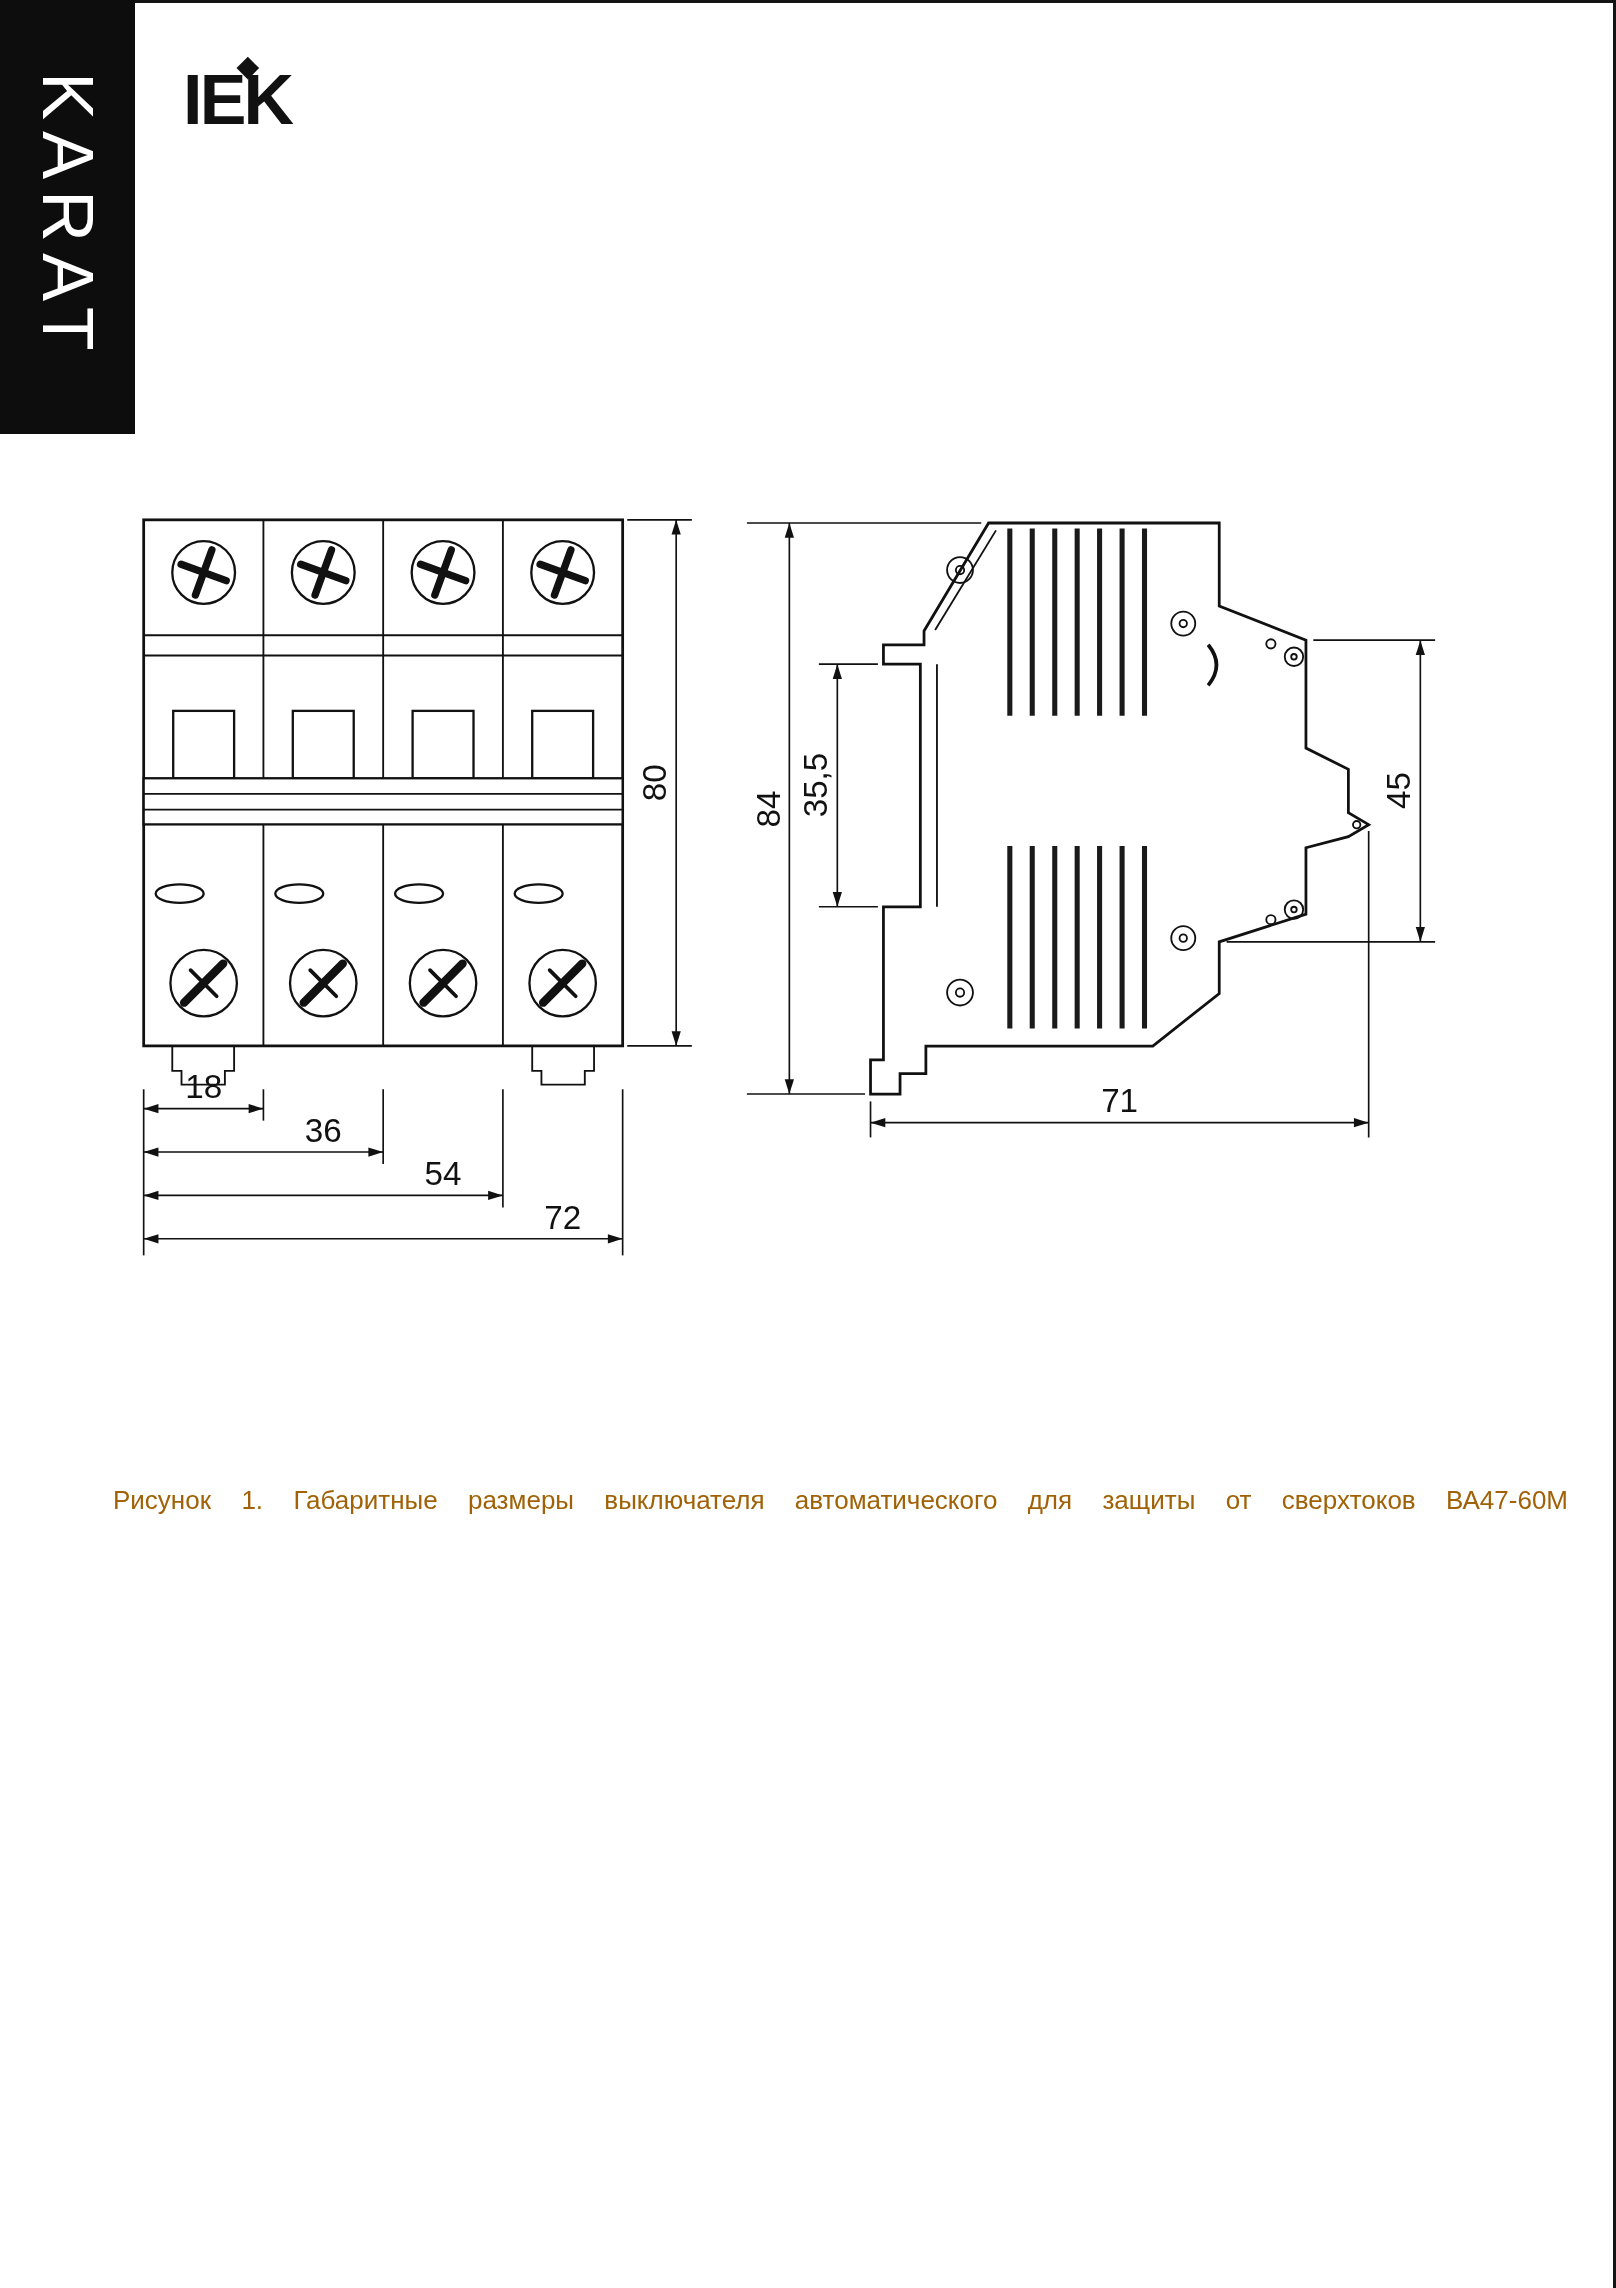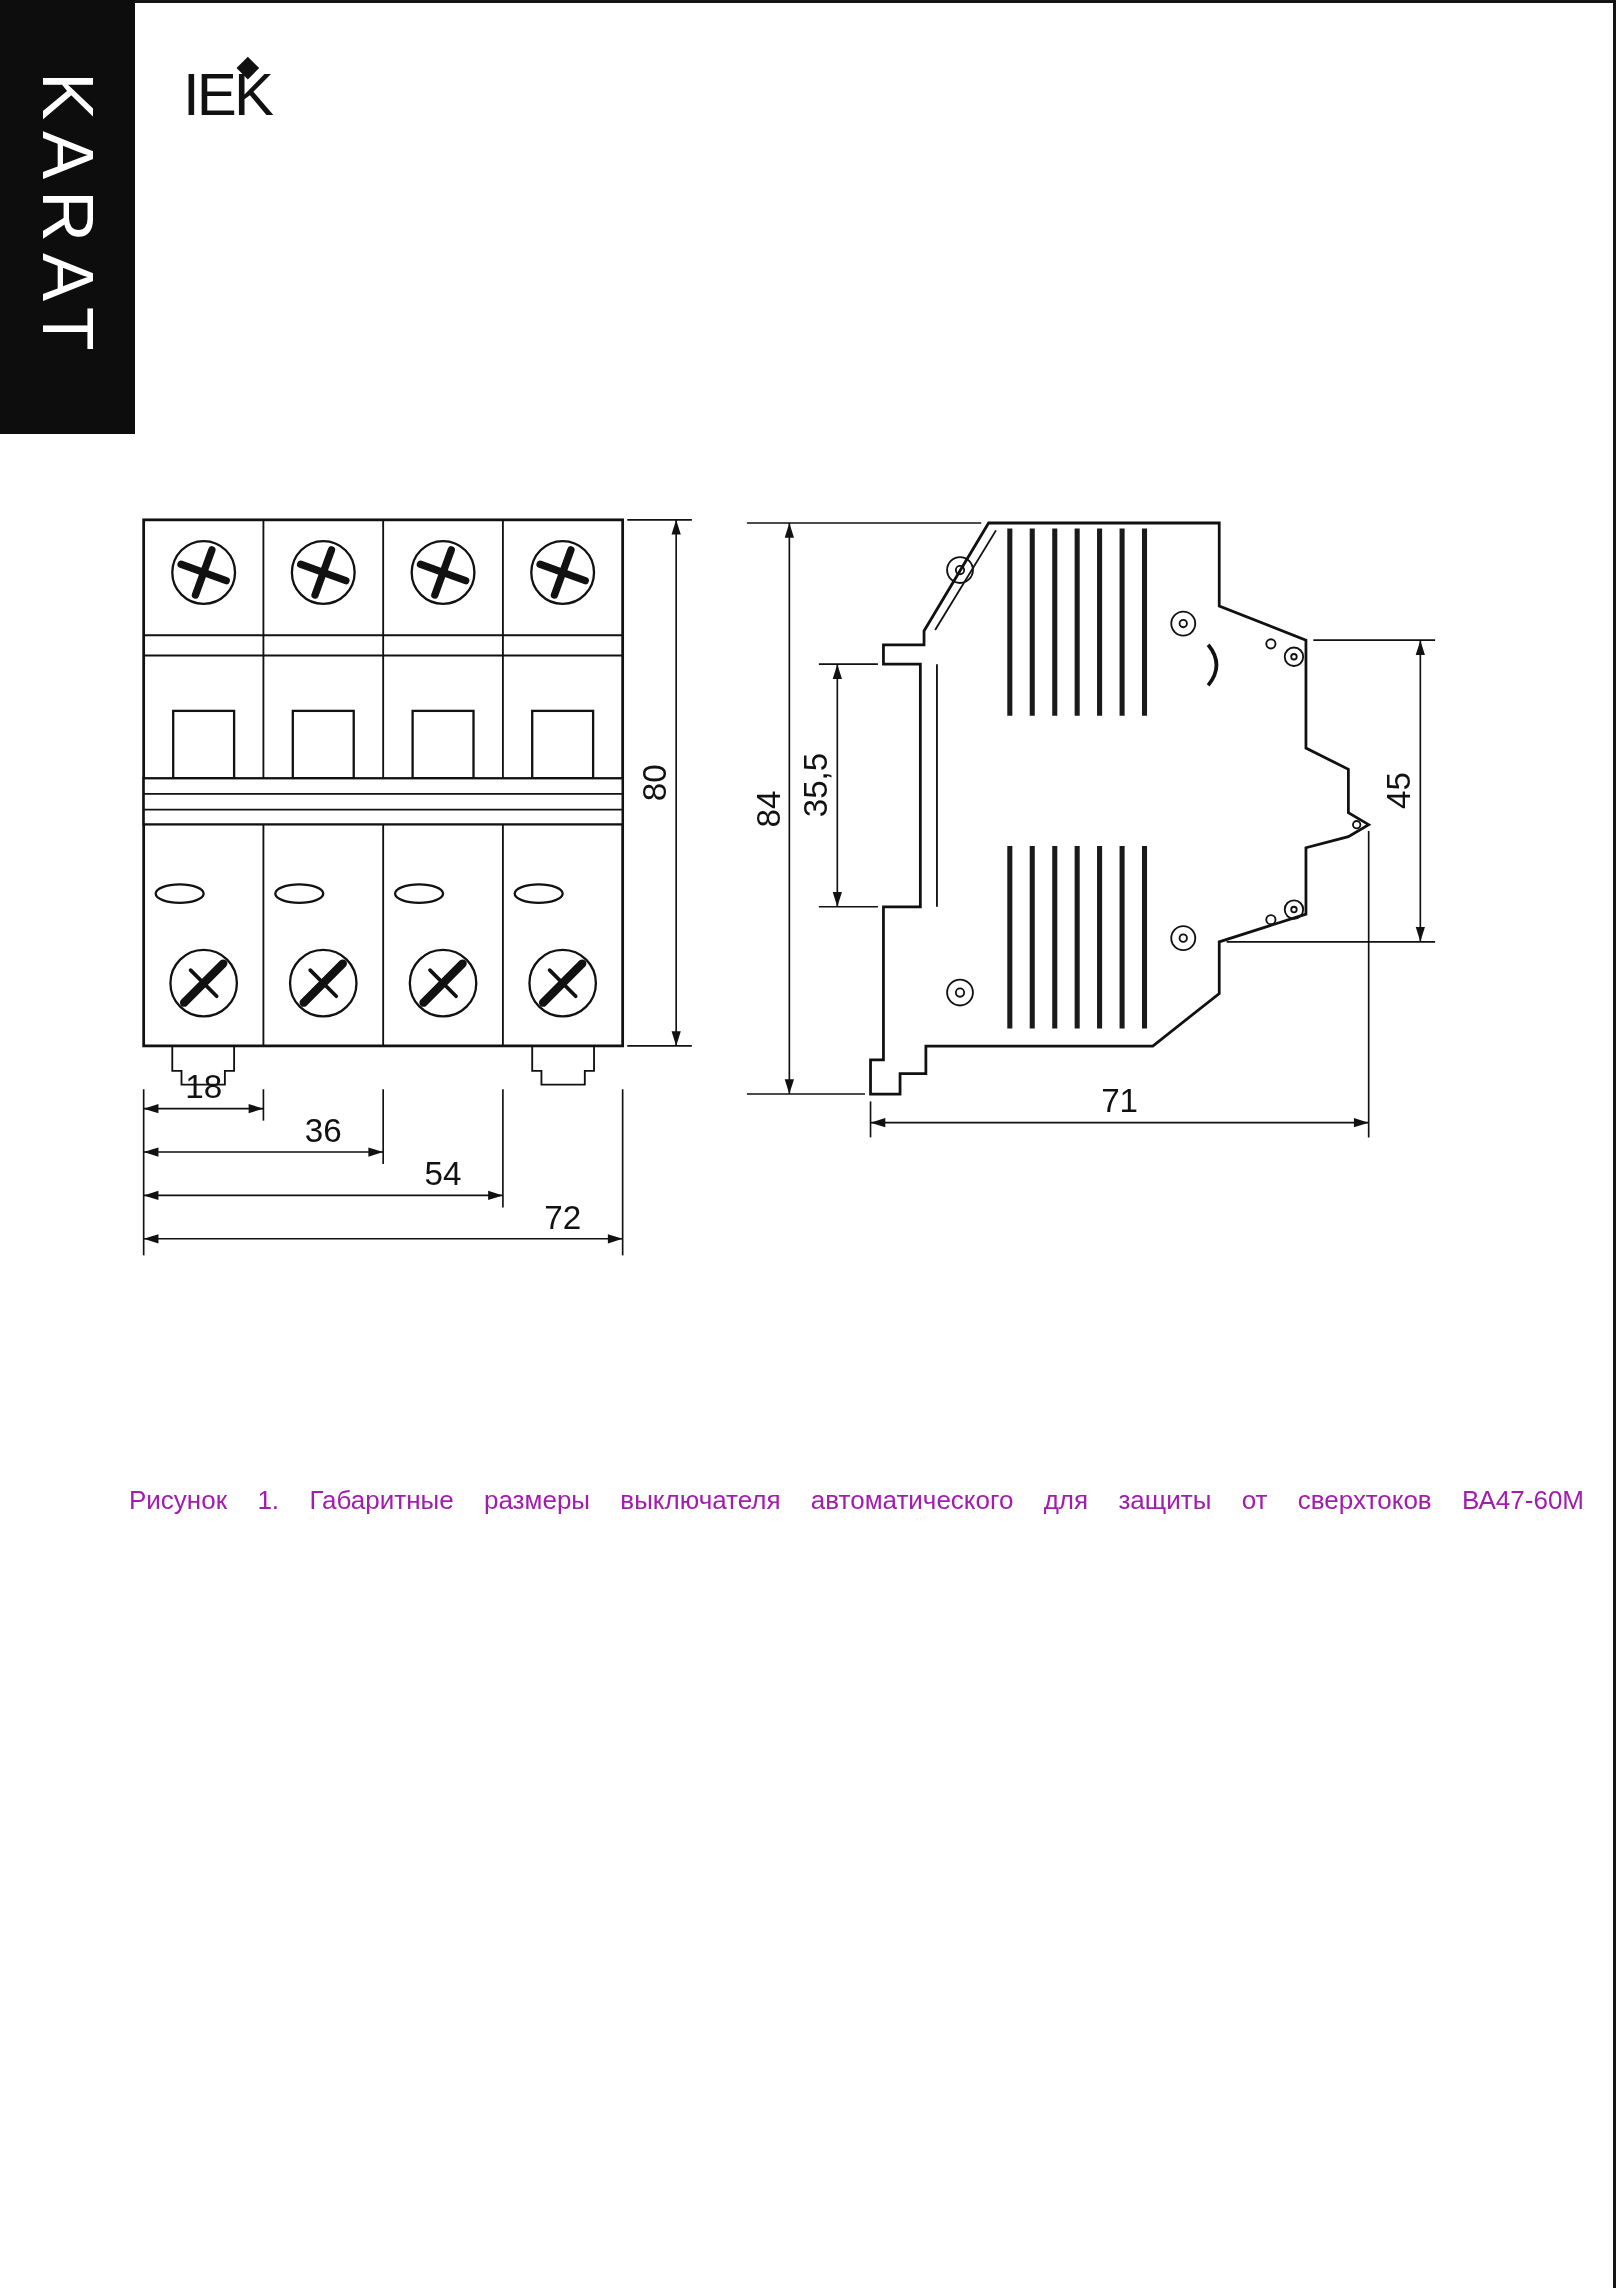--- a/index.html
+++ b/index.html
@@ -13,21 +13,21 @@
   .karat-tab{
     position:absolute;left:0;top:0;width:135px;height:434px;background:#0d0d0d;
     display:flex;align-items:center;justify-content:center;
   }
   .karat-tab span{
     writing-mode:vertical-rl;text-orientation:mixed;
     color:#ffffff;font-size:72px;font-weight:400;letter-spacing:11px;line-height:1;
   }
 
   .brand-logo{position:absolute;left:183px;top:65px;width:258px;height:102px;}
-  .brand-logo .txt{font-size:60px;font-weight:normal;letter-spacing:-2.8px;line-height:1;color:#111;}
+  .brand-logo .txt{font-size:70px;font-weight:bold;letter-spacing:-2.8px;line-height:1;color:#111;}
   .brand-logo .dot{
     position:absolute;left:57px;top:-5.5px;width:15.7px;height:15.7px;background:#111;
     transform:rotate(45deg);
   }
 
   svg.fig{position:absolute;}
   .ol{fill:#ffffff;stroke:#111;stroke-width:3;stroke-linejoin:miter;}
   .hw{fill:#ffffff;stroke:#111;stroke-width:2.5;}
   .ln{stroke:#111;stroke-width:2;fill:none;}
   .ln25{stroke:#111;stroke-width:2.5;fill:#ffffff;}
@@ -35,22 +35,22 @@
   .cross{stroke:#111;stroke-width:8;stroke-linecap:round;}
   .slot{stroke:#111;stroke-width:9;stroke-linecap:round;}
   .slotThin{stroke:#111;stroke-width:4;stroke-linecap:round;}
   .rib{stroke:#1a1a1a;stroke-width:5.5;}
   .dim{stroke:#111;stroke-width:1.8;fill:none;}
   .arr{fill:#111;stroke:none;}
   text.dt{font-family:"Liberation Sans",sans-serif;font-size:36px;fill:#111;}
 
   .fig-caption{
     position:absolute;left:113px;top:1484px;width:1455px;
-    font-size:26px;line-height:1.3;color:#a21caf;
-    text-align:justify;text-align-last:justify;margin-left:16px;
+    font-size:26px;line-height:1.3;color:#a16207;
+    text-align:justify;text-align-last:justify;
   }
 </style>
 </head>
 <body>
 
 <div class="edge-top"></div>
 <div class="edge-right"></div>
 
 <div class="karat-tab">
   <span>KARAT</span>

